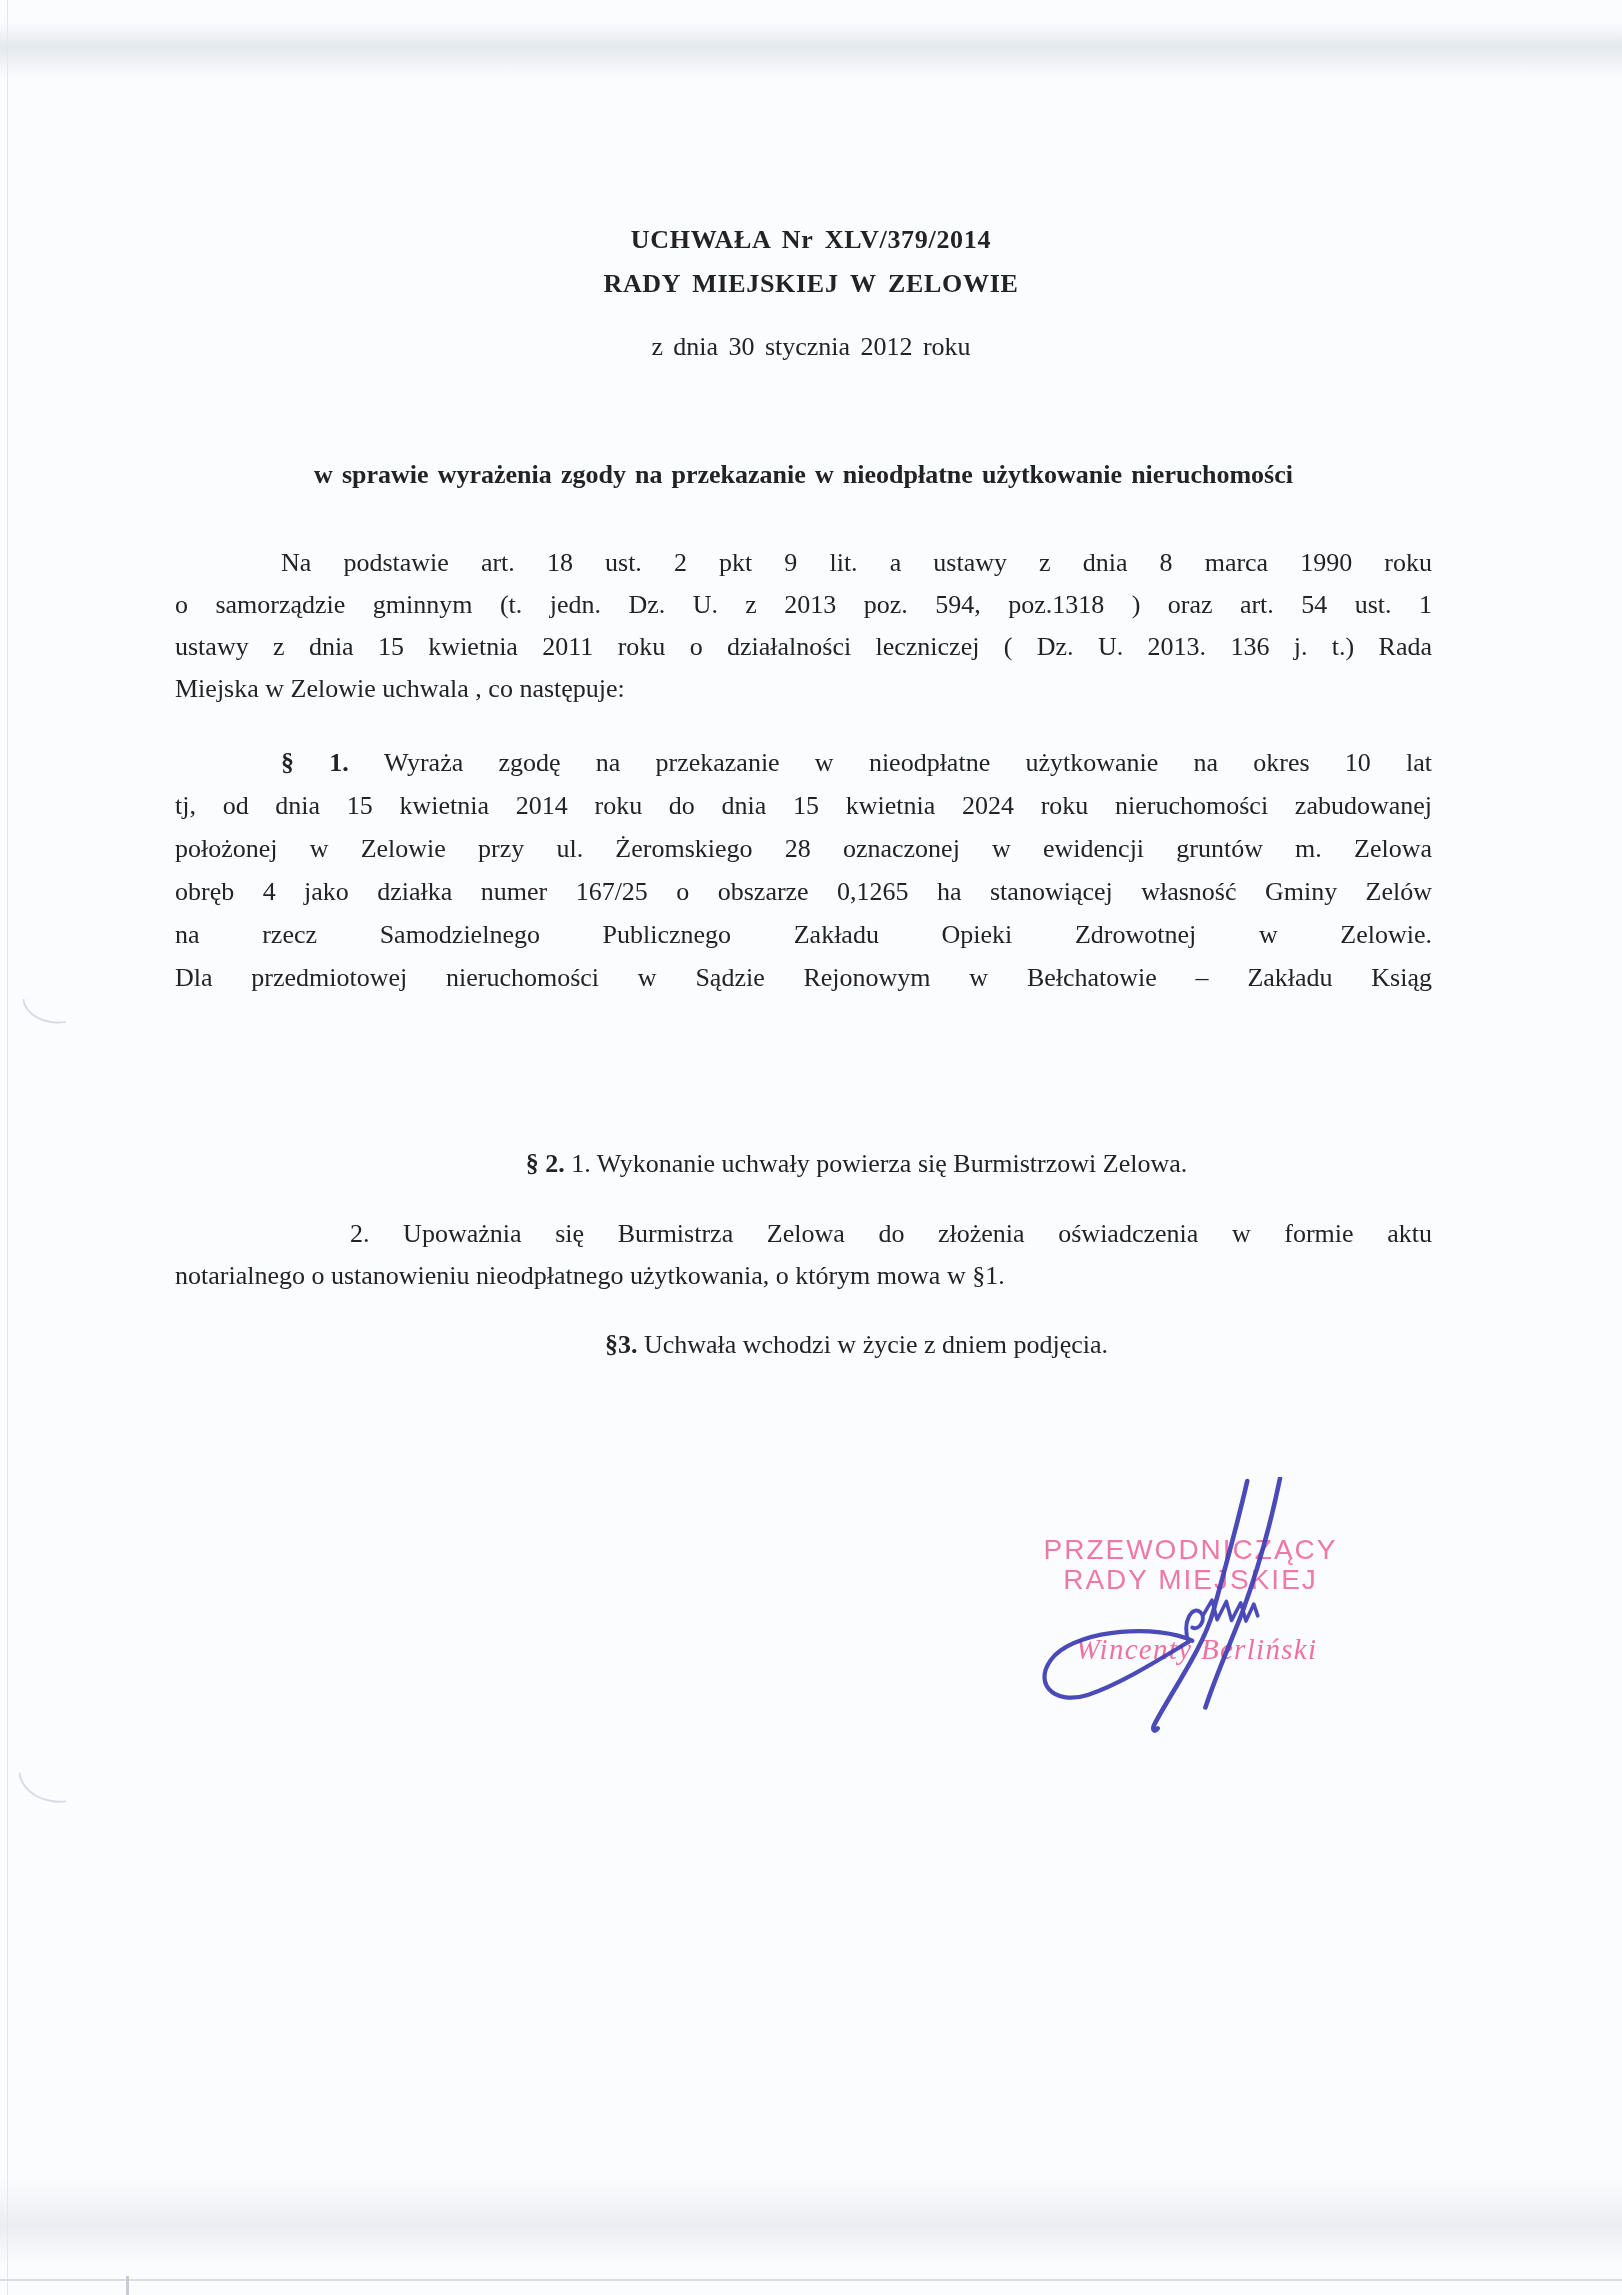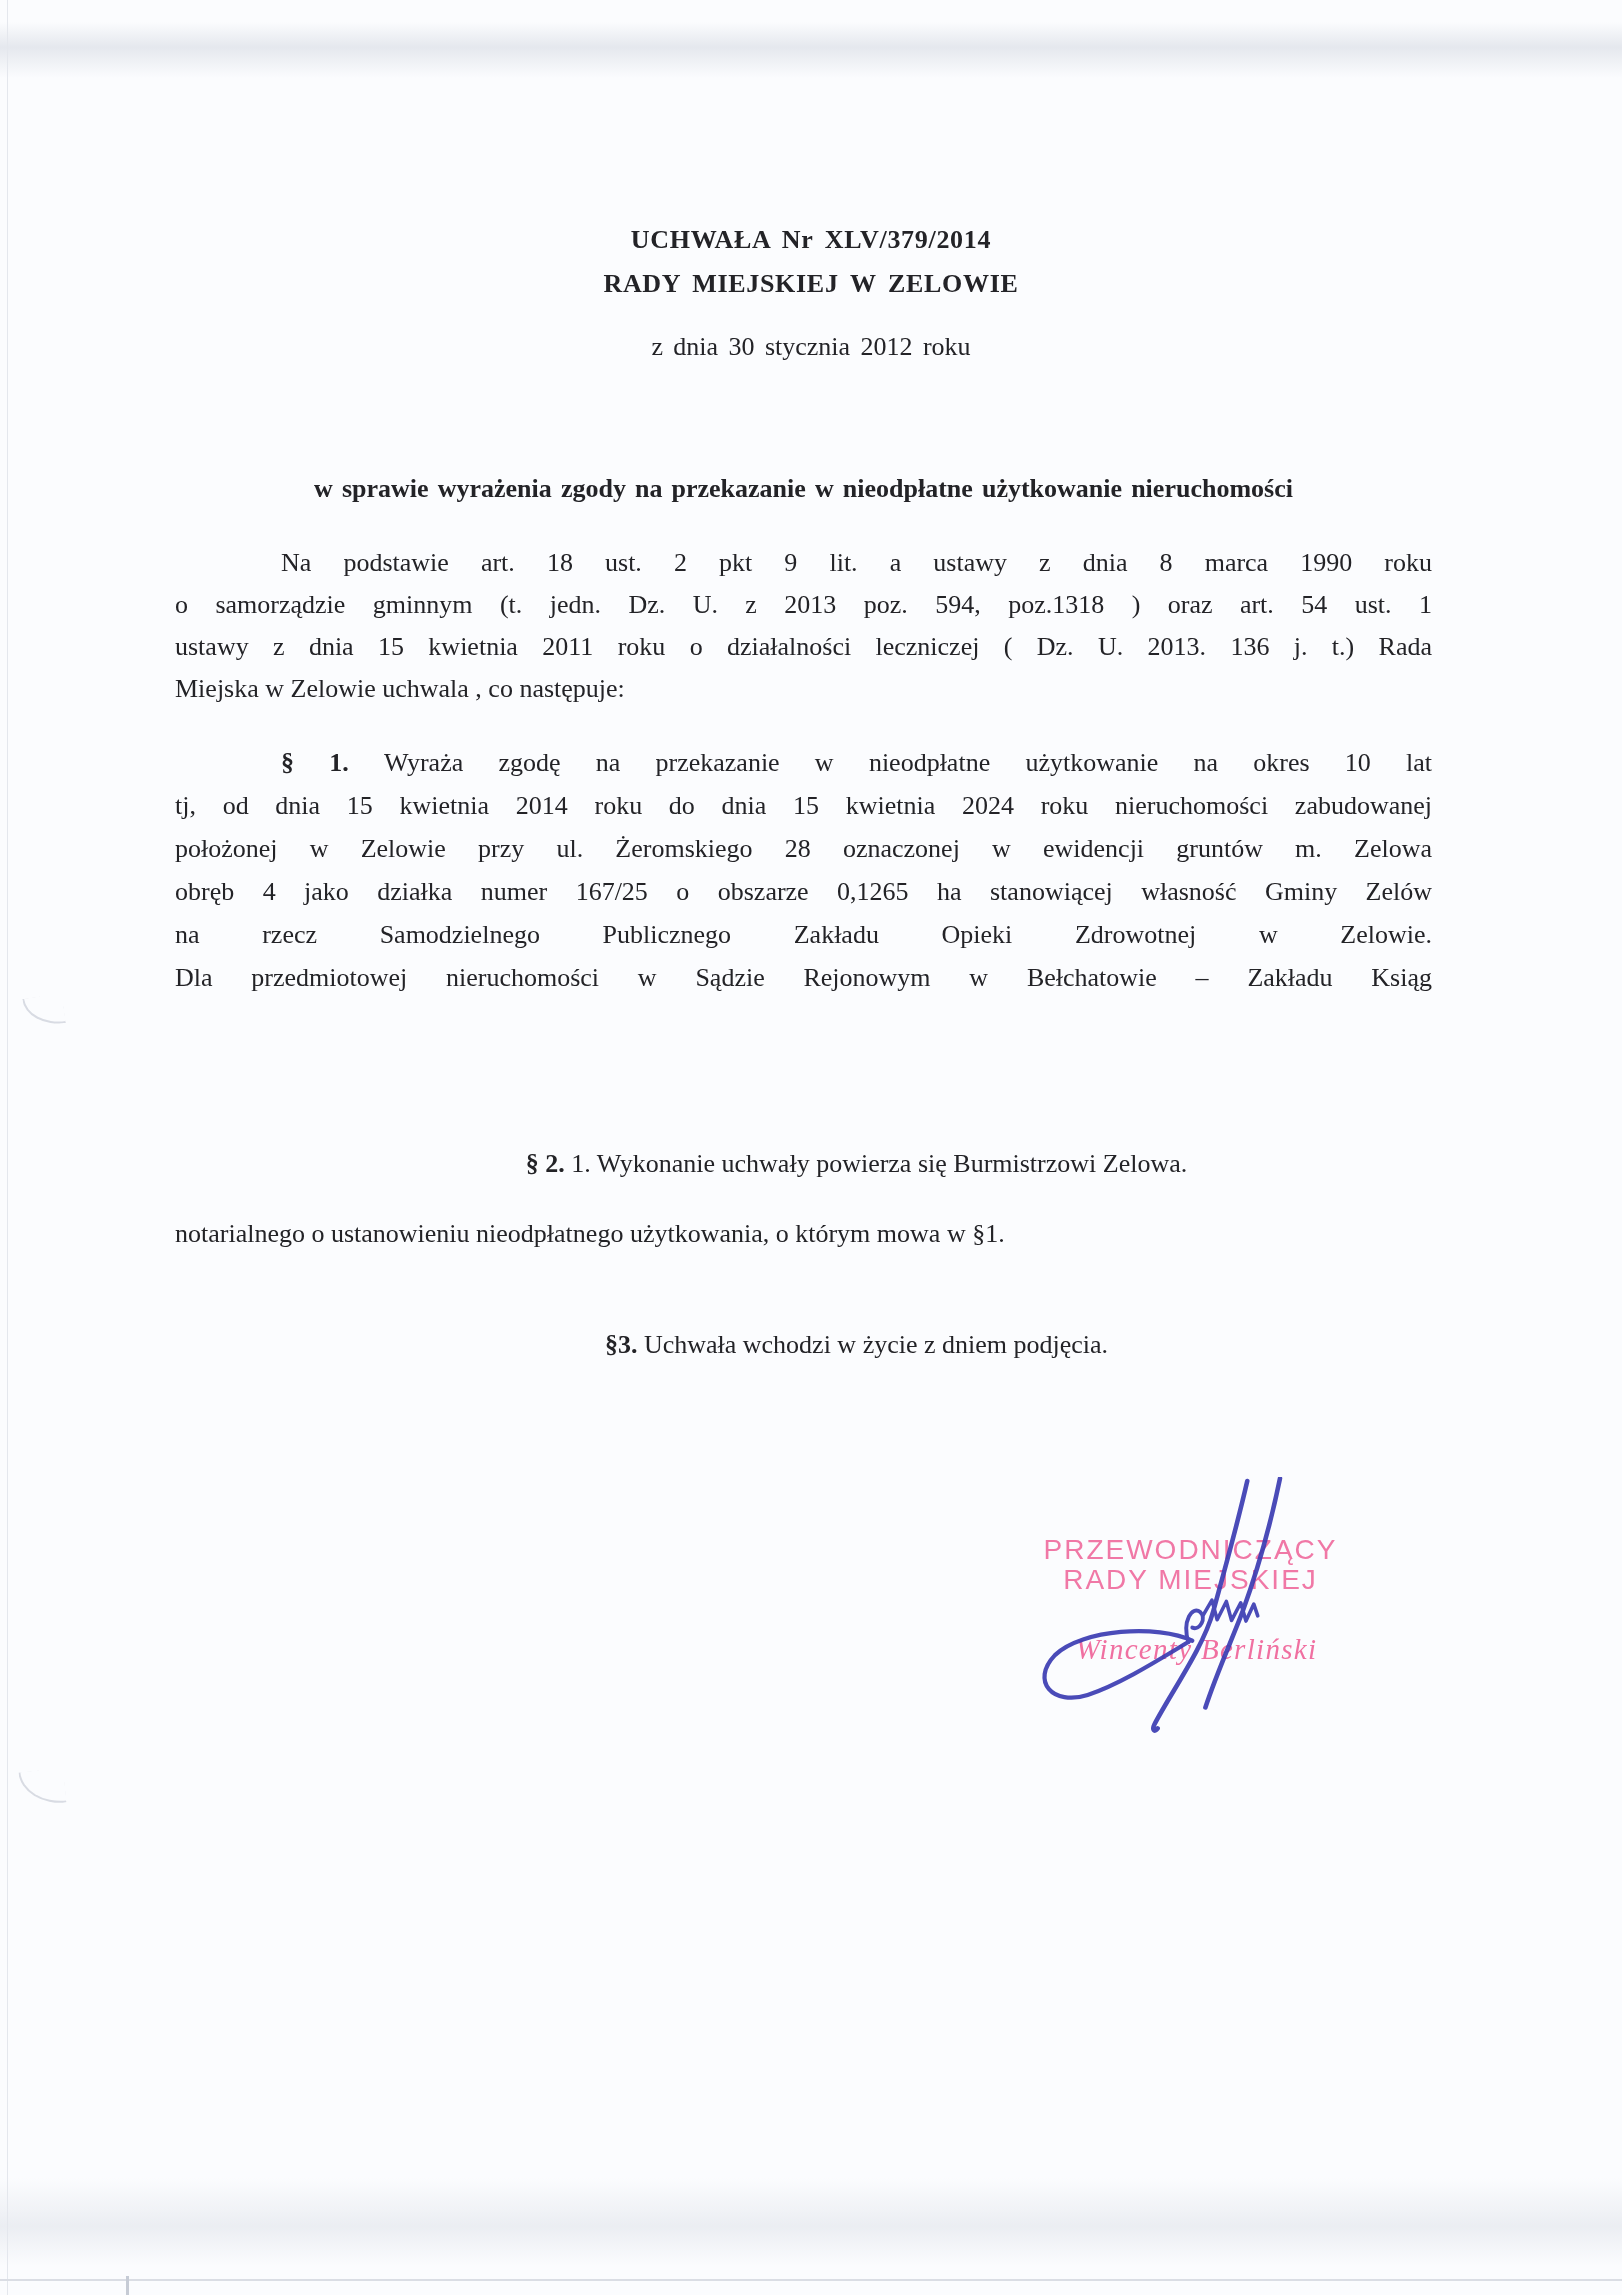--- a/index.html
+++ b/index.html
@@ -39,21 +39,21 @@
     opacity:.75;
   }
   .fold-1 { left:23.6px; top:996px; width:38px; height:27.5px; transform:rotate(-8deg); }
   .fold-2 { left:19.6px; top:1770px; width:43px; height:33px; transform:rotate(-6deg); }
 
   
   .doc-header { position:absolute; left:0; top:218px; width:100%; text-align:center;
     font-weight:bold; font-size:26px; line-height:44px; word-spacing:4.6px; letter-spacing:0.7px; }
   .doc-date { position:absolute; left:0; top:332px; width:100%; text-align:center;
     font-size:26px; word-spacing:3.9px; }
-  .doc-subject { position:absolute; left:175px; top:474px; width:1257px; text-align:center;
+  .doc-subject { position:absolute; left:175px; top:460px; width:1257px; text-align:center;
     font-weight:bold; font-size:26px; word-spacing:2.6px; }
 
   .para { position:absolute; left:175px; width:1257px; font-size:26px; }
   .para .line { line-height:42px; }
   .pitch66 .line { line-height:43px; }
   .line.just { text-align:justify; text-align-last:justify; }
   .line.ind1 { text-indent:106px;text-align:center; }
   .line.ind2 { text-indent:175px; }
   .line b { font-weight:bold; }
 
@@ -109,20 +109,21 @@
       <div class="line just">tj, od dnia 15 kwietnia 2014 roku do dnia 15 kwietnia 2024 roku nieruchomości zabudowanej</div>
       <div class="line just">położonej w Zelowie przy ul. Żeromskiego 28 oznaczonej w ewidencji gruntów m. Zelowa</div>
       <div class="line just">obręb 4 jako działka numer 167/25 o obszarze 0,1265 ha stanowiącej własność Gminy Zelów</div>
       <div class="line just">na rzecz Samodzielnego Publicznego Zakładu Opieki Zdrowotnej w Zelowie.</div>
       <div class="line just">Dla przedmiotowej nieruchomości w Sądzie Rejonowym w Bełchatowie – Zakładu Ksiąg</div>
     </section>
   <section class="para p-s2a">
       <div class="line ind1"><b>§ 2.</b>&nbsp;1.  Wykonanie uchwały powierza się Burmistrzowi Zelowa.</div>
     </section>
   <section class="para p-s2b">
+      <div class="line just ind2">2. Upoważnia się Burmistrza Zelowa do złożenia oświadczenia w formie aktu</div>
       <div class="line">notarialnego o ustanowieniu nieodpłatnego użytkowania, o którym mowa w §1.</div>
     </section>
   <section class="para p-s3">
       <div class="line ind1"><b>§3.</b>&nbsp;Uchwała wchodzi w życie z dniem podjęcia.</div>
     </section>
 
   <div class="stamp" style="color: rgb(239, 97, 151);">
     <div>PRZEWODNICZĄCY</div>
     <div>RADY MIEJSKIEJ</div>
   </div>

